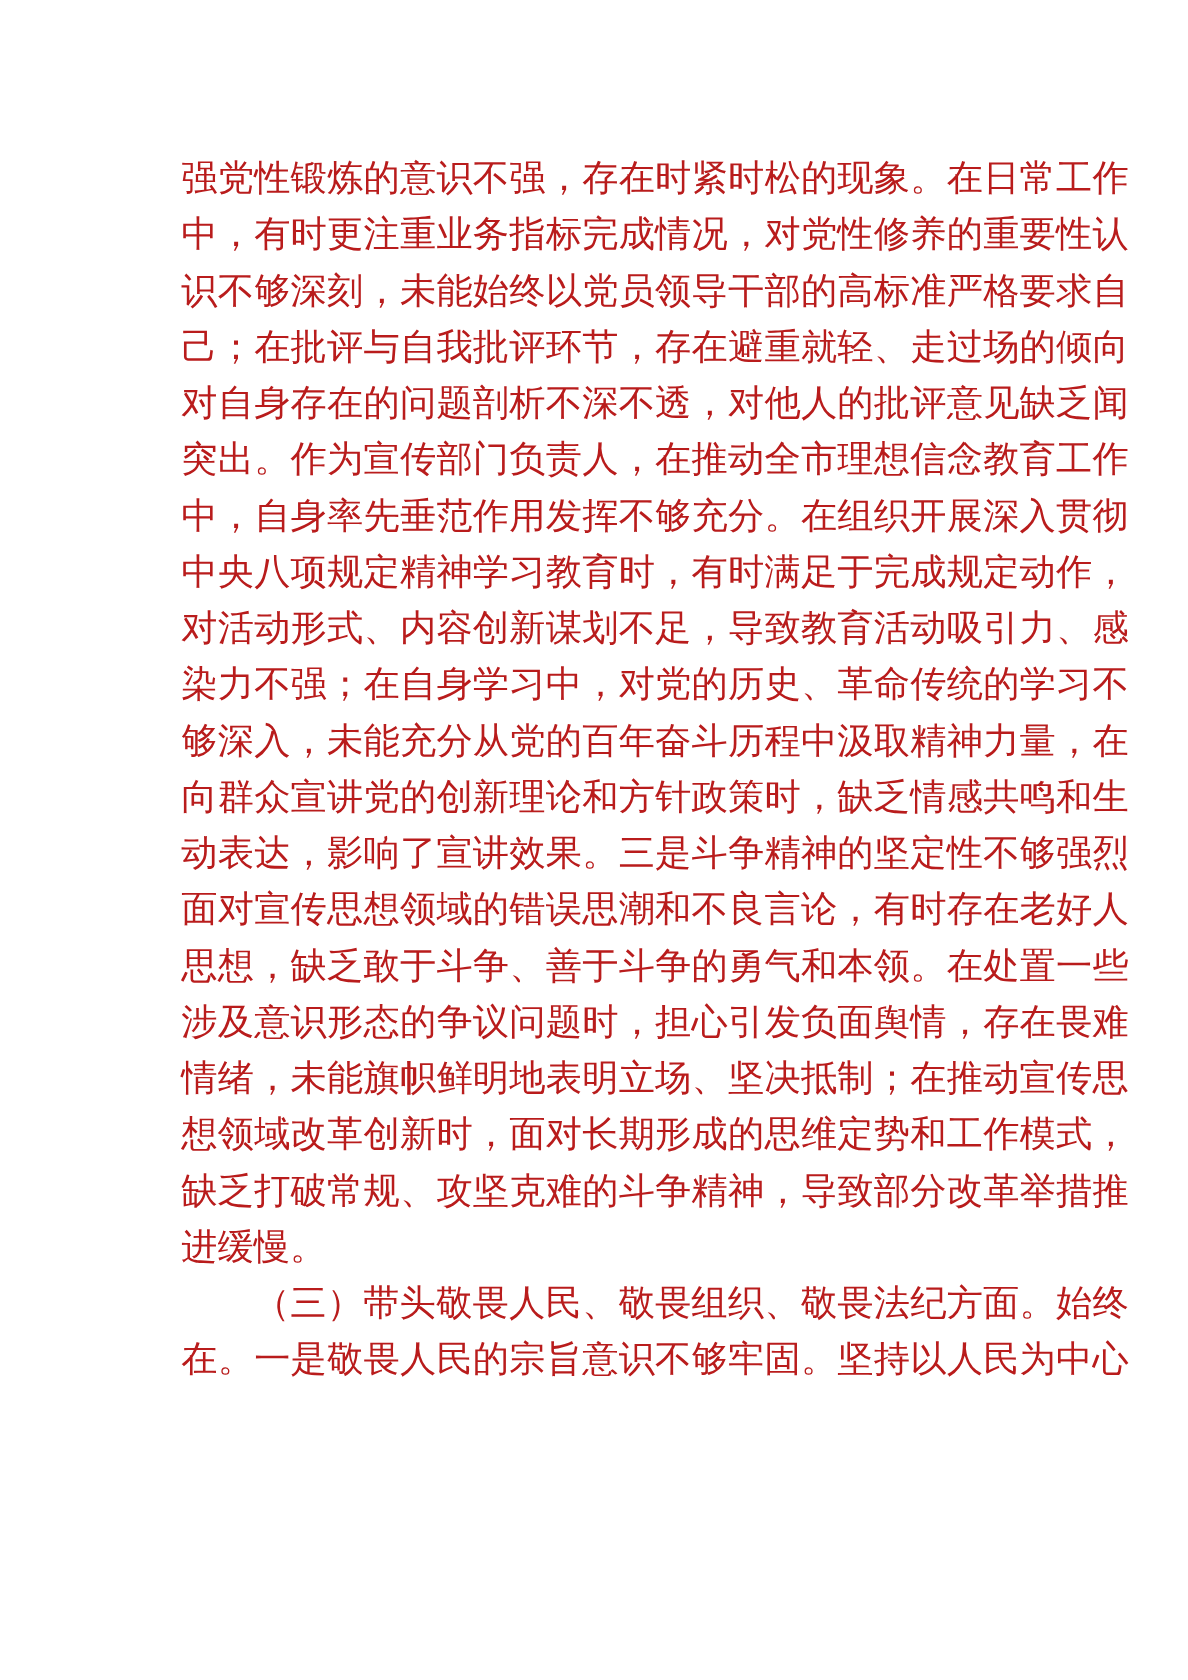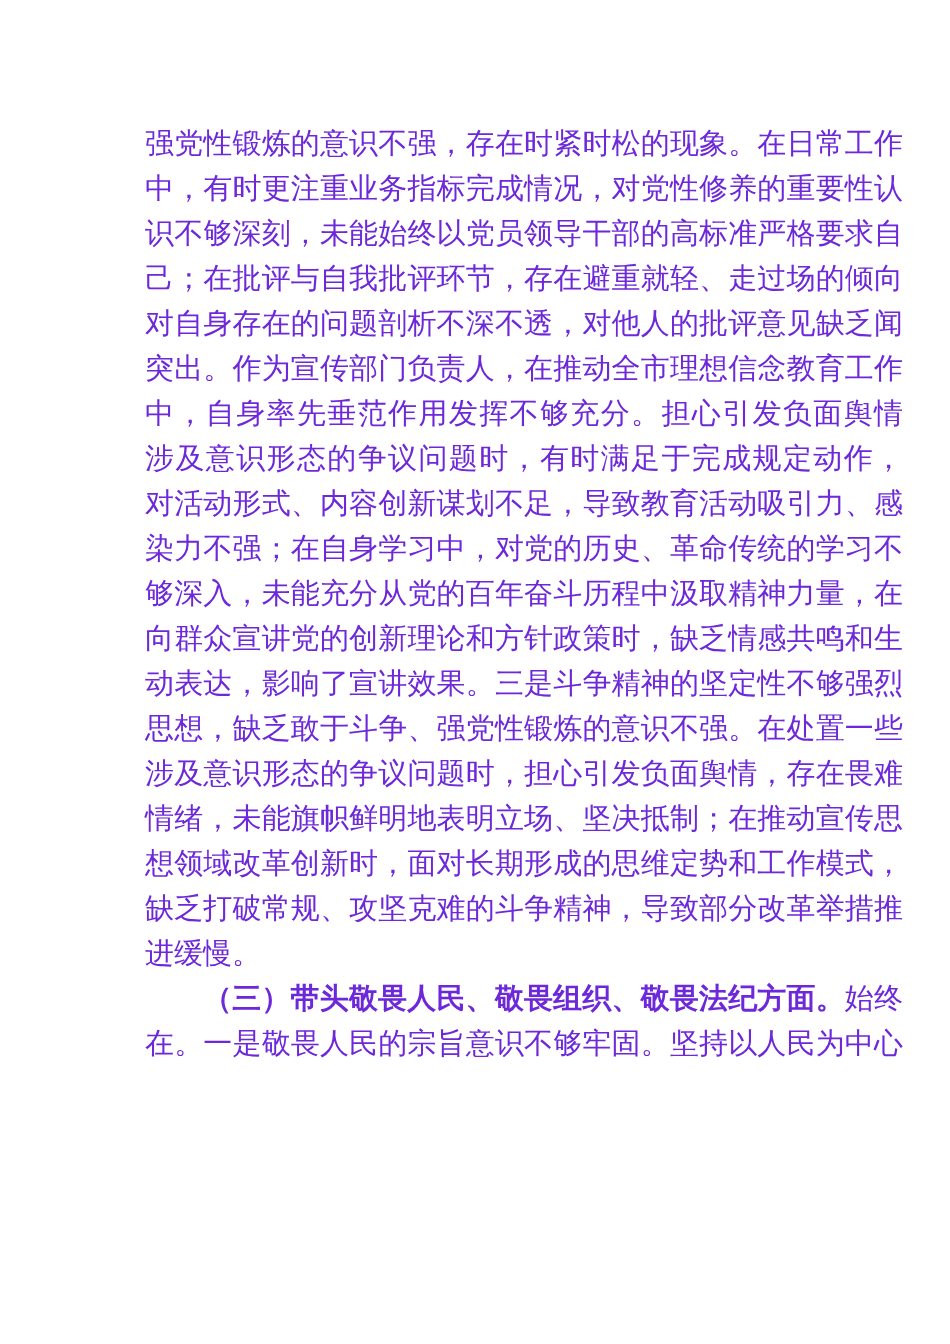--- a/index.html
+++ b/index.html
@@ -18,56 +18,57 @@
   .text-block {
     position: absolute;
     left: 145px;
     top: 121px;
     width: 758px;
   }
   .line {
     height: 45px;
     line-height: 45px;
     font-size: 29px;
-    color: #6d28d9;
+    color: #b91c1c;
     text-align: justify;
     text-align-last: justify;
     text-justify: inter-character;
     letter-spacing: 0;
   }
   .line.no-justify {
     text-align: right;
     text-align-last: left;
   }
   .line.indent {
     text-indent: 58px;
   }
   .seg-bold {
-    font-weight: 700;
+    font-weight: 400;
   }
 </style>
 </head>
 <body>
 
 <div class="page">
   <div class="text-block" id="doc-body">
       <div class="line"><span class="seg">强党性锻炼的意识不强，存在时紧时松的现象。在日常工作</span></div>
       <div class="line"><span class="seg">中，有时更注重业务指标完成情况，对党性修养的重要性认</span></div>
       <div class="line"><span class="seg">识不够深刻，未能始终以党员领导干部的高标准严格要求自</span></div>
       <div class="line"><span class="seg">己；在批评与自我批评环节，存在避重就轻、走过场的倾向</span></div>
       <div class="line"><span class="seg">对自身存在的问题剖析不深不透，对他人的批评意见缺乏闻</span></div>
       <div class="line"><span class="seg">突出。作为宣传部门负责人，在推动全市理想信念教育工作</span></div>
-      <div class="line"><span class="seg">中，自身率先垂范作用发挥不够充分。担心引发负面舆情</span></div>
-      <div class="line"><span class="seg">涉及意识形态的争议问题时，有时满足于完成规定动作，</span></div>
+      <div class="line"><span class="seg">中，自身率先垂范作用发挥不够充分。在组织开展深入贯彻</span></div>
+      <div class="line"><span class="seg">中央八项规定精神学习教育时，有时满足于完成规定动作，</span></div>
       <div class="line"><span class="seg">对活动形式、内容创新谋划不足，导致教育活动吸引力、感</span></div>
       <div class="line"><span class="seg">染力不强；在自身学习中，对党的历史、革命传统的学习不</span></div>
       <div class="line"><span class="seg">够深入，未能充分从党的百年奋斗历程中汲取精神力量，在</span></div>
       <div class="line"><span class="seg">向群众宣讲党的创新理论和方针政策时，缺乏情感共鸣和生</span></div>
       <div class="line"><span class="seg">动表达，影响了宣讲效果。三是斗争精神的坚定性不够强烈</span></div>
-      <div class="line"><span class="seg">思想，缺乏敢于斗争、强党性锻炼的意识不强。在处置一些</span></div>
+      <div class="line"><span class="seg">面对宣传思想领域的错误思潮和不良言论，有时存在老好人</span></div>
+      <div class="line"><span class="seg">思想，缺乏敢于斗争、善于斗争的勇气和本领。在处置一些</span></div>
       <div class="line"><span class="seg">涉及意识形态的争议问题时，担心引发负面舆情，存在畏难</span></div>
       <div class="line"><span class="seg">情绪，未能旗帜鲜明地表明立场、坚决抵制；在推动宣传思</span></div>
       <div class="line"><span class="seg">想领域改革创新时，面对长期形成的思维定势和工作模式，</span></div>
       <div class="line"><span class="seg">缺乏打破常规、攻坚克难的斗争精神，导致部分改革举措推</span></div>
       <div class="line no-justify"><span class="seg">进缓慢。</span></div>
       <div class="line indent"><span class="seg-bold">（三）带头敬畏人民、敬畏组织、敬畏法纪方面。</span><span class="seg">始终</span></div>
       <div class="line"><span class="seg">在。一是敬畏人民的宗旨意识不够牢固。坚持以人民为中心</span></div>
     </div>
 </div>
 

